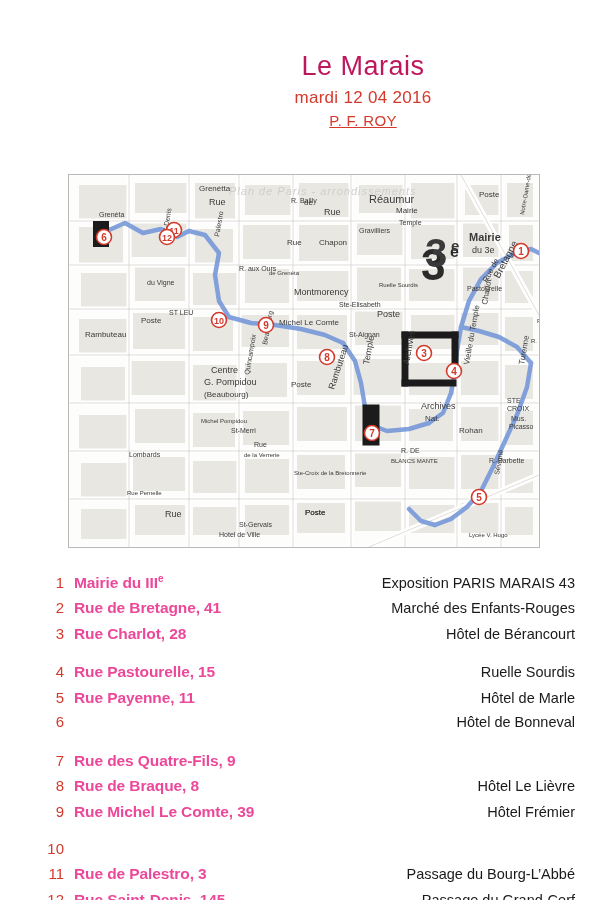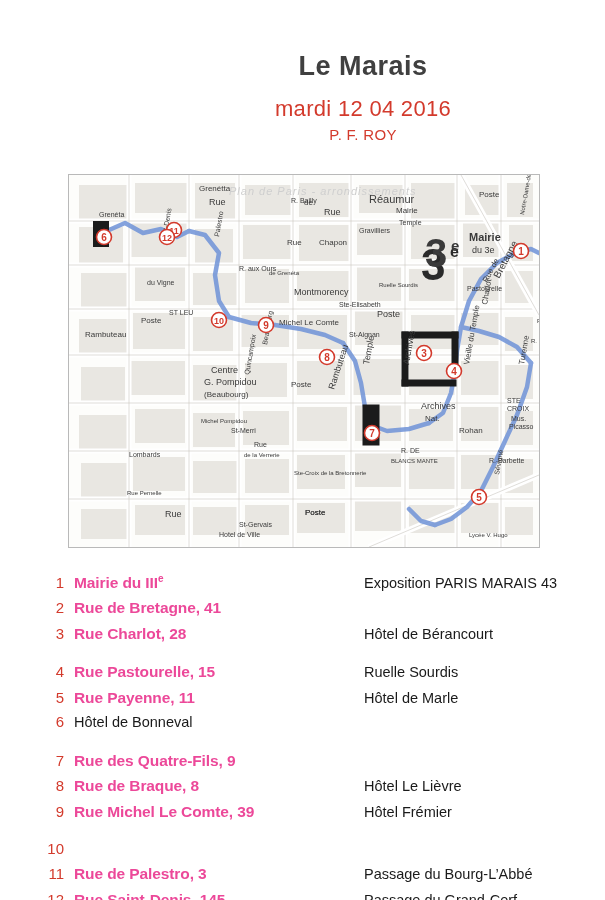--- a/index.html
+++ b/index.html
@@ -18,37 +18,38 @@
 
   
   .header {
     position: absolute;
     top: 52px;
     right: 92px;
     text-align: center;
     width: 300px;
   }
   .header .title {
-    color: #404040;
+    color: #be185d;
     font-size: 27px;
-    font-weight: bold;
+    font-weight: normal;
     letter-spacing: 0.5px;
     line-height: 1.1;
   }
   .header .subtitle {
     color: #d33a2c;
-    font-size: 22px;
-    margin-top: 14px;
+    font-size: 17px;
+    margin-top: 6px;
     letter-spacing: 0.3px;
   }
   .header .author {
     color: #d33a2c;
     font-size: 15px;
     margin-top: 4px;
     letter-spacing: 0.3px;
+    text-decoration: underline;
   }
 
   
   .map-wrap {
     position: absolute;
     left: 68px;
     top: 174px;
     width: 470px;
     height: 372px;
     border: 1px solid #b9b9b9;
@@ -83,20 +84,21 @@
     font-size: 15.5px;
     font-weight: bold;
     color: #ec4899;
     flex: 0 0 auto;
     letter-spacing: -0.1px;
   }
   .lg-place {
     font-size: 14.5px;
     color: #1a1a1a;
     flex: 1 1 auto;
+    text-align: right;
   }
   sup { font-size: 0.65em; }
 
   
   .map-watermark {
     position: absolute;
     left: 160px;
     top: 10px;
     font-size: 11px;
     color: #cfcfcf;
@@ -406,20 +408,21 @@
 <div class="legend" id="legend">
     <div class="legend-group">
       <div class="legend-row">
         <div class="lg-num">1</div>
         <div class="lg-street">Mairie du III<sup>e</sup></div>
         <div class="lg-place">Exposition PARIS MARAIS 43</div>
       </div>
       <div class="legend-row">
         <div class="lg-num">2</div>
         <div class="lg-street">Rue de Bretagne, 41</div>
+        <div class="lg-place">Marché des Enfants-Rouges</div>
       </div>
       <div class="legend-row">
         <div class="lg-num">3</div>
         <div class="lg-street">Rue Charlot, 28</div>
         <div class="lg-place">Hôtel de Bérancourt</div>
       </div>
     </div>
     <div class="legend-group">
       <div class="legend-row">
         <div class="lg-num">4</div>

